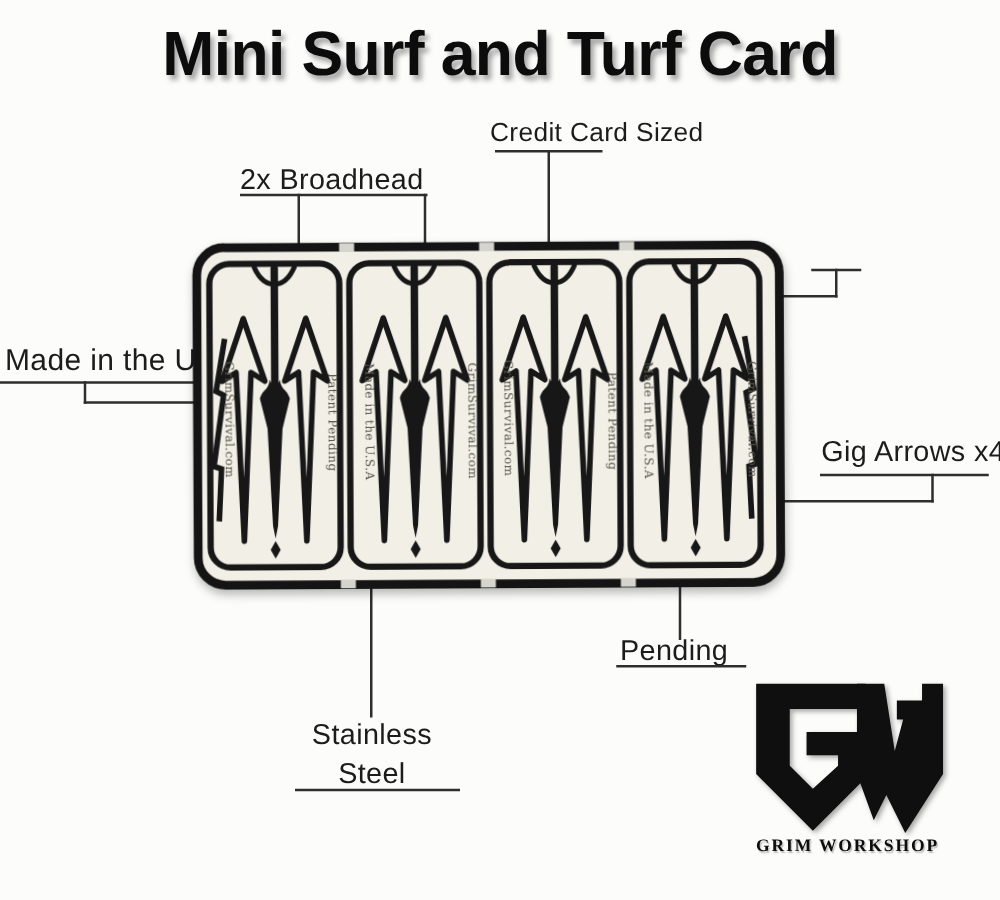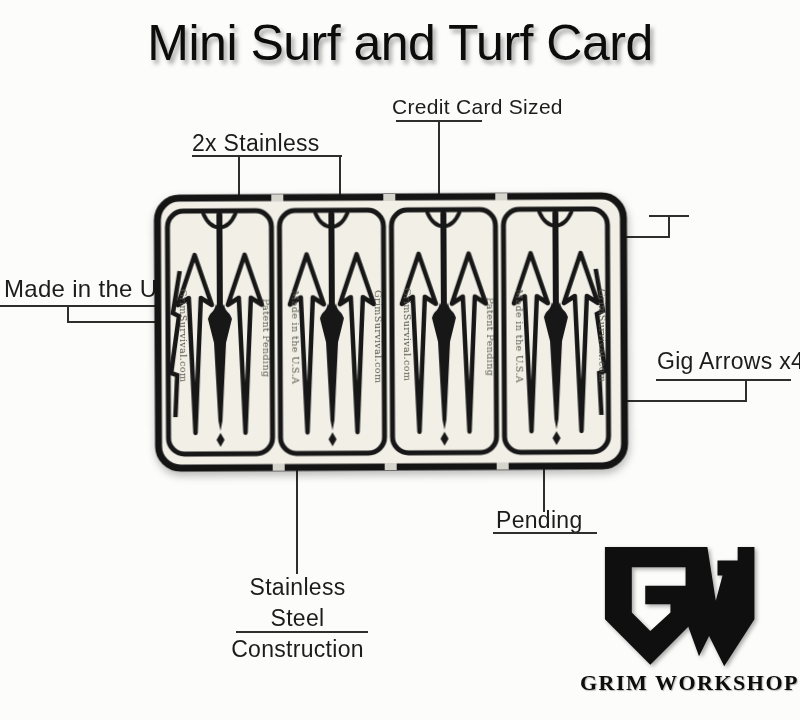--- a/index.html
+++ b/index.html
@@ -4,21 +4,21 @@
 <style>
   html,body{margin:0;padding:0;}
   body{
     width:800px;height:720px;position:relative;overflow:hidden;
     background:#fcfcfb;
     font-family:"Liberation Sans",sans-serif;
     color:#1c1c1c;
   }
   .page-title{
     position:absolute;top:14px;left:0;width:800px;text-align:center;
-    font-size:50px;font-weight:400;color:#0c0c0c;letter-spacing:-0.5px;
+    font-size:50px;font-weight:700;color:#0c0c0c;letter-spacing:-0.5px;
     text-shadow:3px 4px 4px rgba(110,110,110,0.6);
   }
   .callout{
     position:absolute;font-size:23px;font-weight:400;color:#1c1c1c;
     letter-spacing:0.3px;white-space:nowrap;line-height:1.1;
   }
   .callout.center{text-align:center;white-space:normal;}
   .cl{position:absolute;background:#2e2e2e;z-index:1;}
   .card-wrap{
     position:absolute;left:154px;top:193px;width:474px;height:278px;z-index:2;
@@ -26,34 +26,34 @@
     filter:drop-shadow(1px 4px 4px rgba(0,0,0,0.28));
   }
   .card-wrap svg{display:block;width:474px;height:278px;}
   .engraving{
     font-family:"DejaVu Serif",serif;font-size:9.5px;fill:#55534a;letter-spacing:0.4px;
   }
   .logo-box{position:absolute;left:580px;top:542px;width:196px;text-align:center;z-index:1;}
   .logo-box svg{display:block;margin:0 auto;filter:drop-shadow(2px 2px 2px rgba(0,0,0,0.35));}
   .logo-word{
     margin-top:2px;font-family:"Liberation Serif",serif;font-weight:700;
-    font-size:22px;letter-spacing:1.5px;color:#0d0d0d;white-space:nowrap;
+    font-size:14px;letter-spacing:1.5px;color:#0d0d0d;white-space:nowrap;
     text-shadow:1px 1px 1px rgba(120,120,120,0.5);
   }
 </style>
 </head>
 <body>
 
 <div class="page-title">Mini Surf and Turf Card</div>
 
 <div class="callout" style="left:360px;top:95px;font-size:21px;margin-left:32px;">Credit Card Sized</div>
 <div class="cl" style="left:396px;top:120px;width:86px;height:2px;"></div>
 <div class="cl" style="left:438px;top:120px;width:2px;height:77px;"></div>
 
-<div class="callout" style="left:192px;top:131px;">2x Stainless</div>
+<div class="callout" style="left:192px;top:131px;">2x Broadhead</div>
 <div class="cl" style="left:192px;top:155px;width:150px;height:2px;"></div>
 <div class="cl" style="left:238px;top:155px;width:2px;height:44px;"></div>
 <div class="cl" style="left:339px;top:155px;width:2px;height:44px;"></div>
 
 <div class="callout center" style="left:605px;top:148px;width:170px;line-height:32px;">
   <br>
 </div>
 <div class="cl" style="left:649px;top:215px;width:40px;height:2px;"></div>
 <div class="cl" style="left:668px;top:215px;width:2px;height:23px;"></div>
 <div class="cl" style="left:616px;top:236px;width:54px;height:2px;"></div>
@@ -68,21 +68,20 @@
 <div class="cl" style="left:745px;top:379px;width:2px;height:23px;"></div>
 <div class="cl" style="left:620px;top:400px;width:127px;height:2px;"></div>
 
 <div class="cl" style="left:543px;top:468px;width:2px;height:44px;"></div>
 <div class="callout" style="left:496px;top:508px;">Pending</div>
 <div class="cl" style="left:493px;top:532px;width:104px;height:2px;"></div>
 
 <div class="cl" style="left:296px;top:468px;width:2px;height:106px;"></div>
 <div class="callout center" style="left:225px;top:572px;width:145px;line-height:31px;text-align:center;">
   <span>Stainless Steel</span><br>
-  <span>Construction</span>
 </div>
 <div class="cl" style="left:236px;top:631px;width:132px;height:2px;"></div>
 
 <div class="card-wrap">
   <svg viewBox="0 0 474 278" xmlns="http://www.w3.org/2000/svg">
     <defs>
       <g id="pshapes" stroke="#171717" stroke-linejoin="round" stroke-linecap="round">
 
         <rect x="0" y="0" width="104" height="243" rx="16" fill="none" stroke-width="5"></rect>
 

